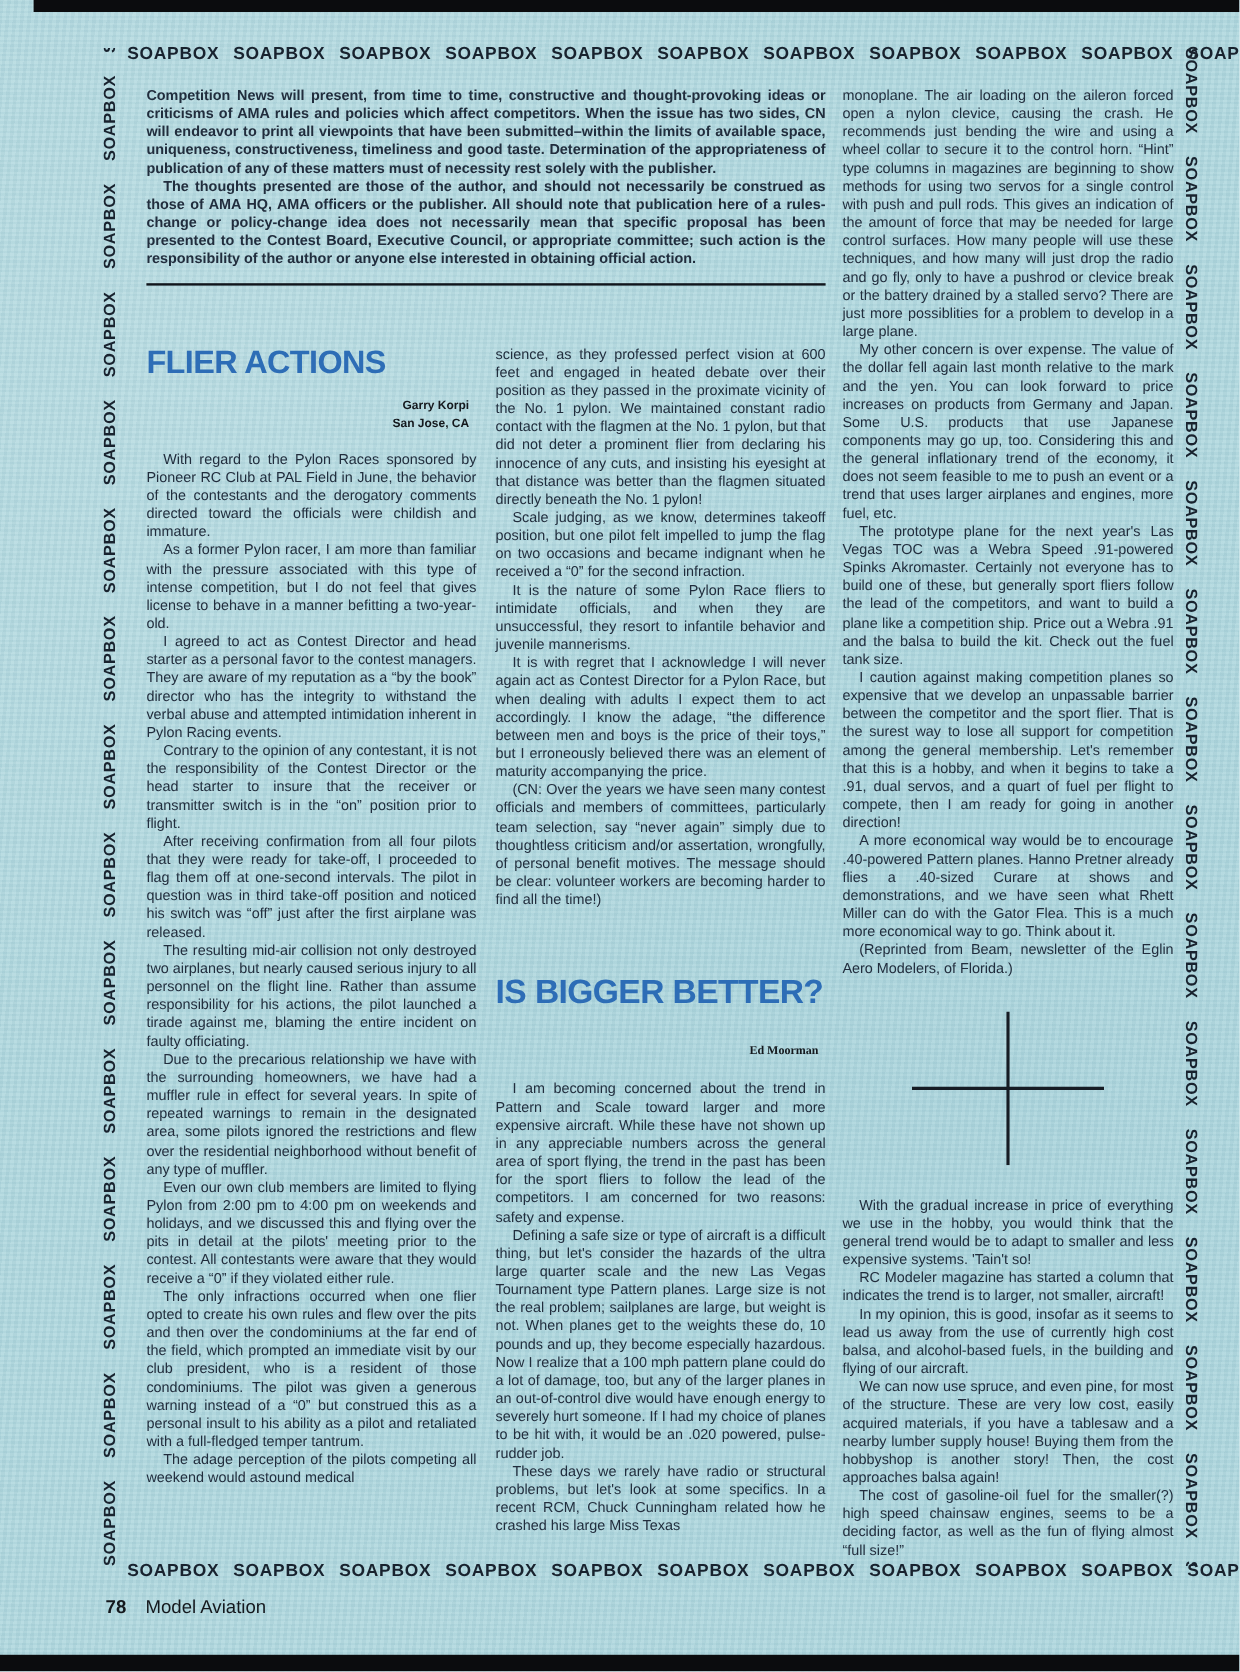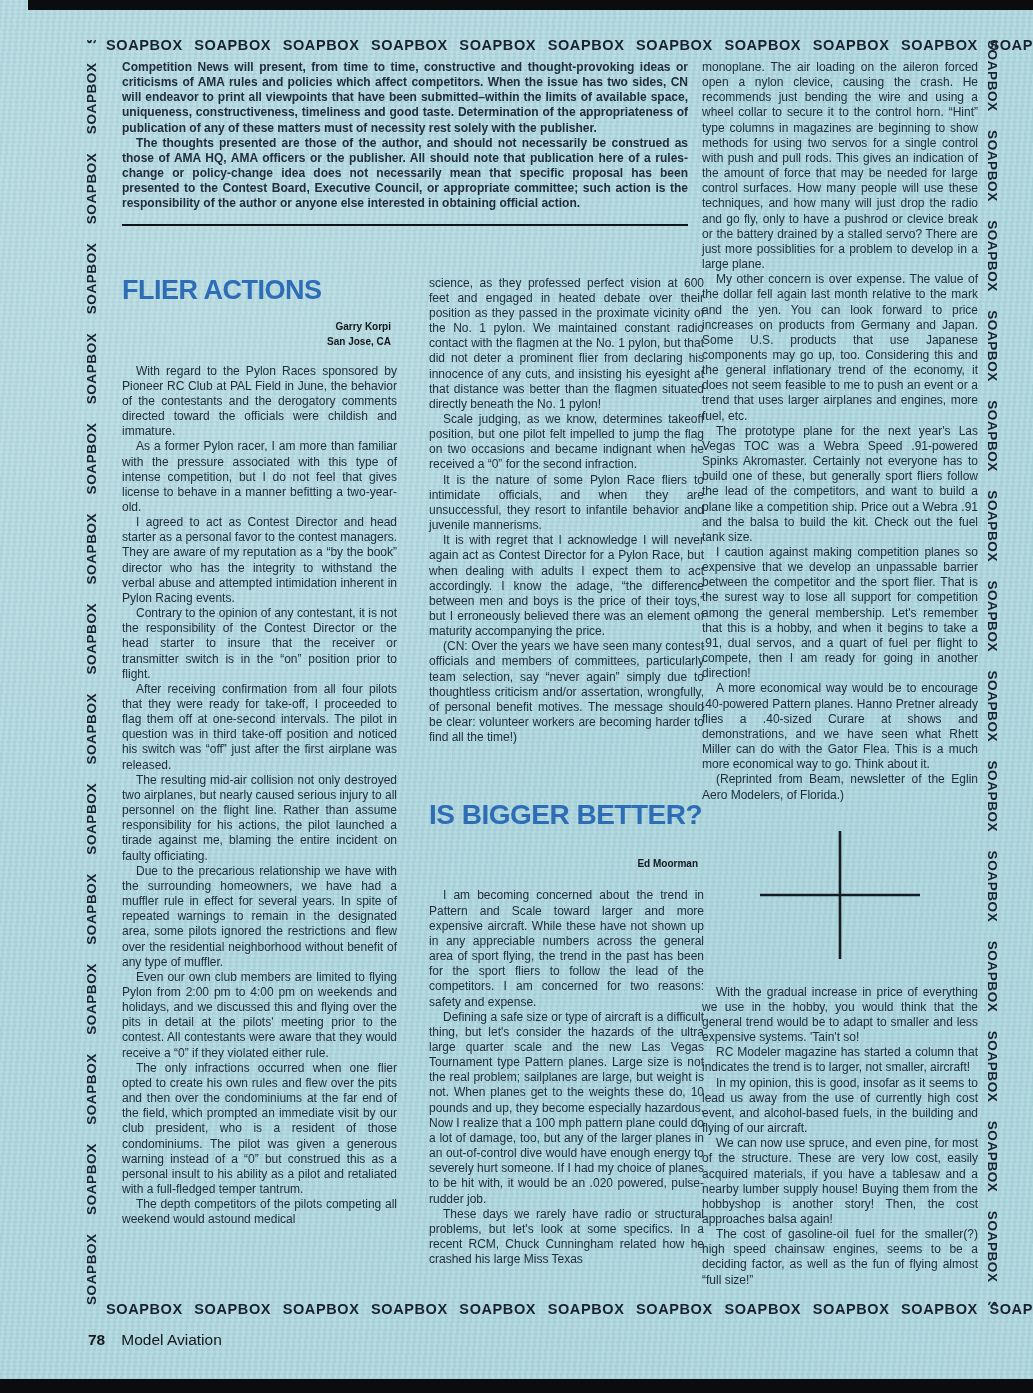--- a/index.html
+++ b/index.html
@@ -28,25 +28,25 @@
   .soapbox-row.bottom { top:1301px; }
 
   .side-strip {
     position:absolute; top:40px; height:1265px; width:20px;
     font-weight:bold; font-size:13.5px; letter-spacing:0.6px; word-spacing:14px;
     color:#18222e; white-space:nowrap; overflow:hidden;
   }
   .side-strip.left { left:84px; writing-mode:vertical-rl; transform:rotate(180deg); }
   .side-strip.right { left:980px; writing-mode:vertical-rl; }
 
-  .content { position:absolute; left:122px; top:60px; width:856px; display:flex; gap:14px; }
+  .content { position:absolute; left:122px; top:72px; width:856px; display:flex; gap:14px; }
   .main-left { width:566px; flex:0 0 auto; }
   .col { width:275px; flex:0 0 auto; }
   .col3 { width:276px; flex:0 0 auto; }
-  .cols { display:flex; gap:32px; margin-top:50px; }
+  .cols { display:flex; gap:16px; margin-top:50px; }
 
   .masthead p {
     margin:0; font-weight:bold; font-size:12.6px; line-height:16.3px;
     text-align:justify; color:#14181d; text-indent:14px;
   }
   .masthead p:first-child { text-indent:0; }
   .rule { border:none; border-top:2px solid #10151c; margin:12px 0 0 0; width:100%; }
 
   .para-list p {
     margin:0; font-size:12px; line-height:15.15px; text-align:justify;
@@ -56,21 +56,21 @@
 
   .headline {
     margin:0; color:#2d6db6; font-weight:bold; letter-spacing:-0.5px;
     font-size:27px; line-height:29px; font-family:"Liberation Sans", sans-serif;
   }
   .headline2 { font-size:28px; line-height:31px; margin-top:54px; }
   .byline {
     text-align:right; font-weight:bold; font-size:10px; line-height:15px;
     color:#14181d; padding-right:6px; margin:14px 0 15px 0;
   }
-  .byline2 { margin:26px 0 17px 0; }
+  .byline2 { margin:26px 0 17px 0;font-family:Liberation Serif, serif; }
 
   .cross-divider { margin:28px auto 26px auto; width:160px; height:128px; display:block; }
 
   .footer { position:absolute; left:88px; top:1331px; font-size:15.5px; color:#14181d; }
   .footer .pageno { font-weight:bold; margin-right:16px; }
 </style>
 </head>
 <body>
 
 <div class="page">
@@ -107,21 +107,21 @@
           <div class="para-list">
               <p>With regard to the Pylon Races sponsored by Pioneer RC Club at PAL Field in June, the behavior of the contestants and the derogatory comments directed toward the officials were childish and immature.</p>
               <p>As a former Pylon racer, I am more than familiar with the pressure associated with this type of intense competition, but I do not feel that gives license to behave in a manner befitting a two-year-old.</p>
               <p>I agreed to act as Contest Director and head starter as a personal favor to the contest managers. They are aware of my reputation as a “by the book” director who has the integrity to withstand the verbal abuse and attempted intimidation inherent in Pylon Racing events.</p>
               <p>Contrary to the opinion of any contestant, it is not the responsibility of the Contest Director or the head starter to insure that the receiver or transmitter switch is in the “on” position prior to flight.</p>
               <p>After receiving confirmation from all four pilots that they were ready for take-off, I proceeded to flag them off at one-second intervals. The pilot in question was in third take-off position and noticed his switch was “off” just after the first airplane was released.</p>
               <p>The resulting mid-air collision not only destroyed two airplanes, but nearly caused serious injury to all personnel on the flight line. Rather than assume responsibility for his actions, the pilot launched a tirade against me, blaming the entire incident on faulty officiating.</p>
               <p>Due to the precarious relationship we have with the surrounding homeowners, we have had a muffler rule in effect for several years. In spite of repeated warnings to remain in the designated area, some pilots ignored the restrictions and flew over the residential neighborhood without benefit of any type of muffler.</p>
               <p>Even our own club members are limited to flying Pylon from 2:00 pm to 4:00 pm on weekends and holidays, and we discussed this and flying over the pits in detail at the pilots' meeting prior to the contest. All contestants were aware that they would receive a “0” if they violated either rule.</p>
               <p>The only infractions occurred when one flier opted to create his own rules and flew over the pits and then over the condominiums at the far end of the field, which prompted an immediate visit by our club president, who is a resident of those condominiums. The pilot was given a generous warning instead of a “0” but construed this as a personal insult to his ability as a pilot and retaliated with a full-fledged temper tantrum.</p>
-              <p>The depth competitors of the pilots competing all weekend would astound medical</p>
+              <p>The adage perception of the pilots competing all weekend would astound medical</p>
             </div>
         </div>
 
         <div class="col">
           <div class="para-list cont">
               <p>science, as they professed perfect vision at 600 feet and engaged in heated debate over their position as they passed in the proximate vicinity of the No. 1 pylon. We maintained constant radio contact with the flagmen at the No. 1 pylon, but that did not deter a prominent flier from declaring his innocence of any cuts, and insisting his eyesight at that distance was better than the flagmen situated directly beneath the No. 1 pylon!</p>
               <p>Scale judging, as we know, determines takeoff position, but one pilot felt impelled to jump the flag on two occasions and became indignant when he received a “0” for the second infraction.</p>
               <p>It is the nature of some Pylon Race fliers to intimidate officials, and when they are unsuccessful, they resort to infantile behavior and juvenile mannerisms.</p>
               <p>It is with regret that I acknowledge I will never again act as Contest Director for a Pylon Race, but when dealing with adults I expect them to act accordingly. I know the adage, “the difference between men and boys is the price of their toys,” but I erroneously believed there was an element of maturity accompanying the price.</p>
               <p>(CN: Over the years we have seen many contest officials and members of committees, particularly team selection, say “never again” simply due to thoughtless criticism and/or assertation, wrongfully, of personal benefit motives. The message should be clear: volunteer workers are becoming harder to find all the time!)</p>
@@ -152,21 +152,21 @@
         </div>
 
       <svg class="cross-divider" viewBox="0 0 160 128" xmlns="http://www.w3.org/2000/svg">
         <line x1="0" y1="64" x2="160" y2="64" stroke="#161c24" stroke-width="2.6"></line>
         <line x1="80" y1="0" x2="80" y2="128" stroke="#161c24" stroke-width="2.6"></line>
       </svg>
 
       <div class="para-list">
           <p>With the gradual increase in price of everything we use in the hobby, you would think that the general trend would be to adapt to smaller and less expensive systems. 'Tain't so!</p>
           <p>RC Modeler magazine has started a column that indicates the trend is to larger, not smaller, aircraft!</p>
-          <p>In my opinion, this is good, insofar as it seems to lead us away from the use of currently high cost event, and alcohol-based fuels, in the building and flying of our aircraft.</p>
+          <p>In my opinion, this is good, insofar as it seems to lead us away from the use of currently high cost balsa, and alcohol-based fuels, in the building and flying of our aircraft.</p>
           <p>We can now use spruce, and even pine, for most of the structure. These are very low cost, easily acquired materials, if you have a tablesaw and a nearby lumber supply house! Buying them from the hobbyshop is another story! Then, the cost approaches balsa again!</p>
           <p>The cost of gasoline-oil fuel for the smaller(?) high speed chainsaw engines, seems to be a deciding factor, as well as the fun of flying almost “full size!”</p>
         </div>
     </div>
 
   </div>
 
   <div class="footer">
     <span class="pageno">78</span><span>Model Aviation</span>
   </div>

